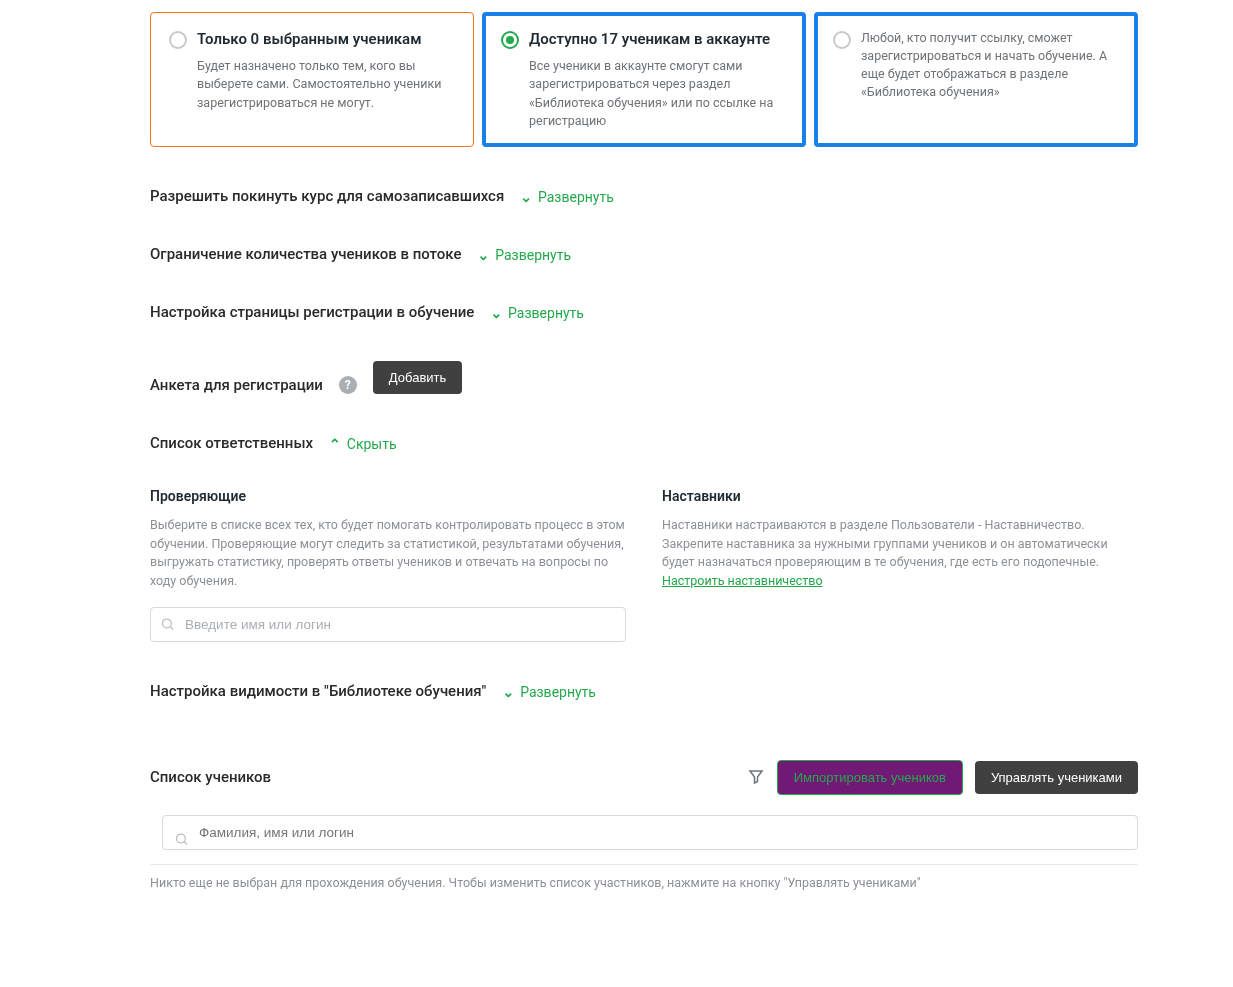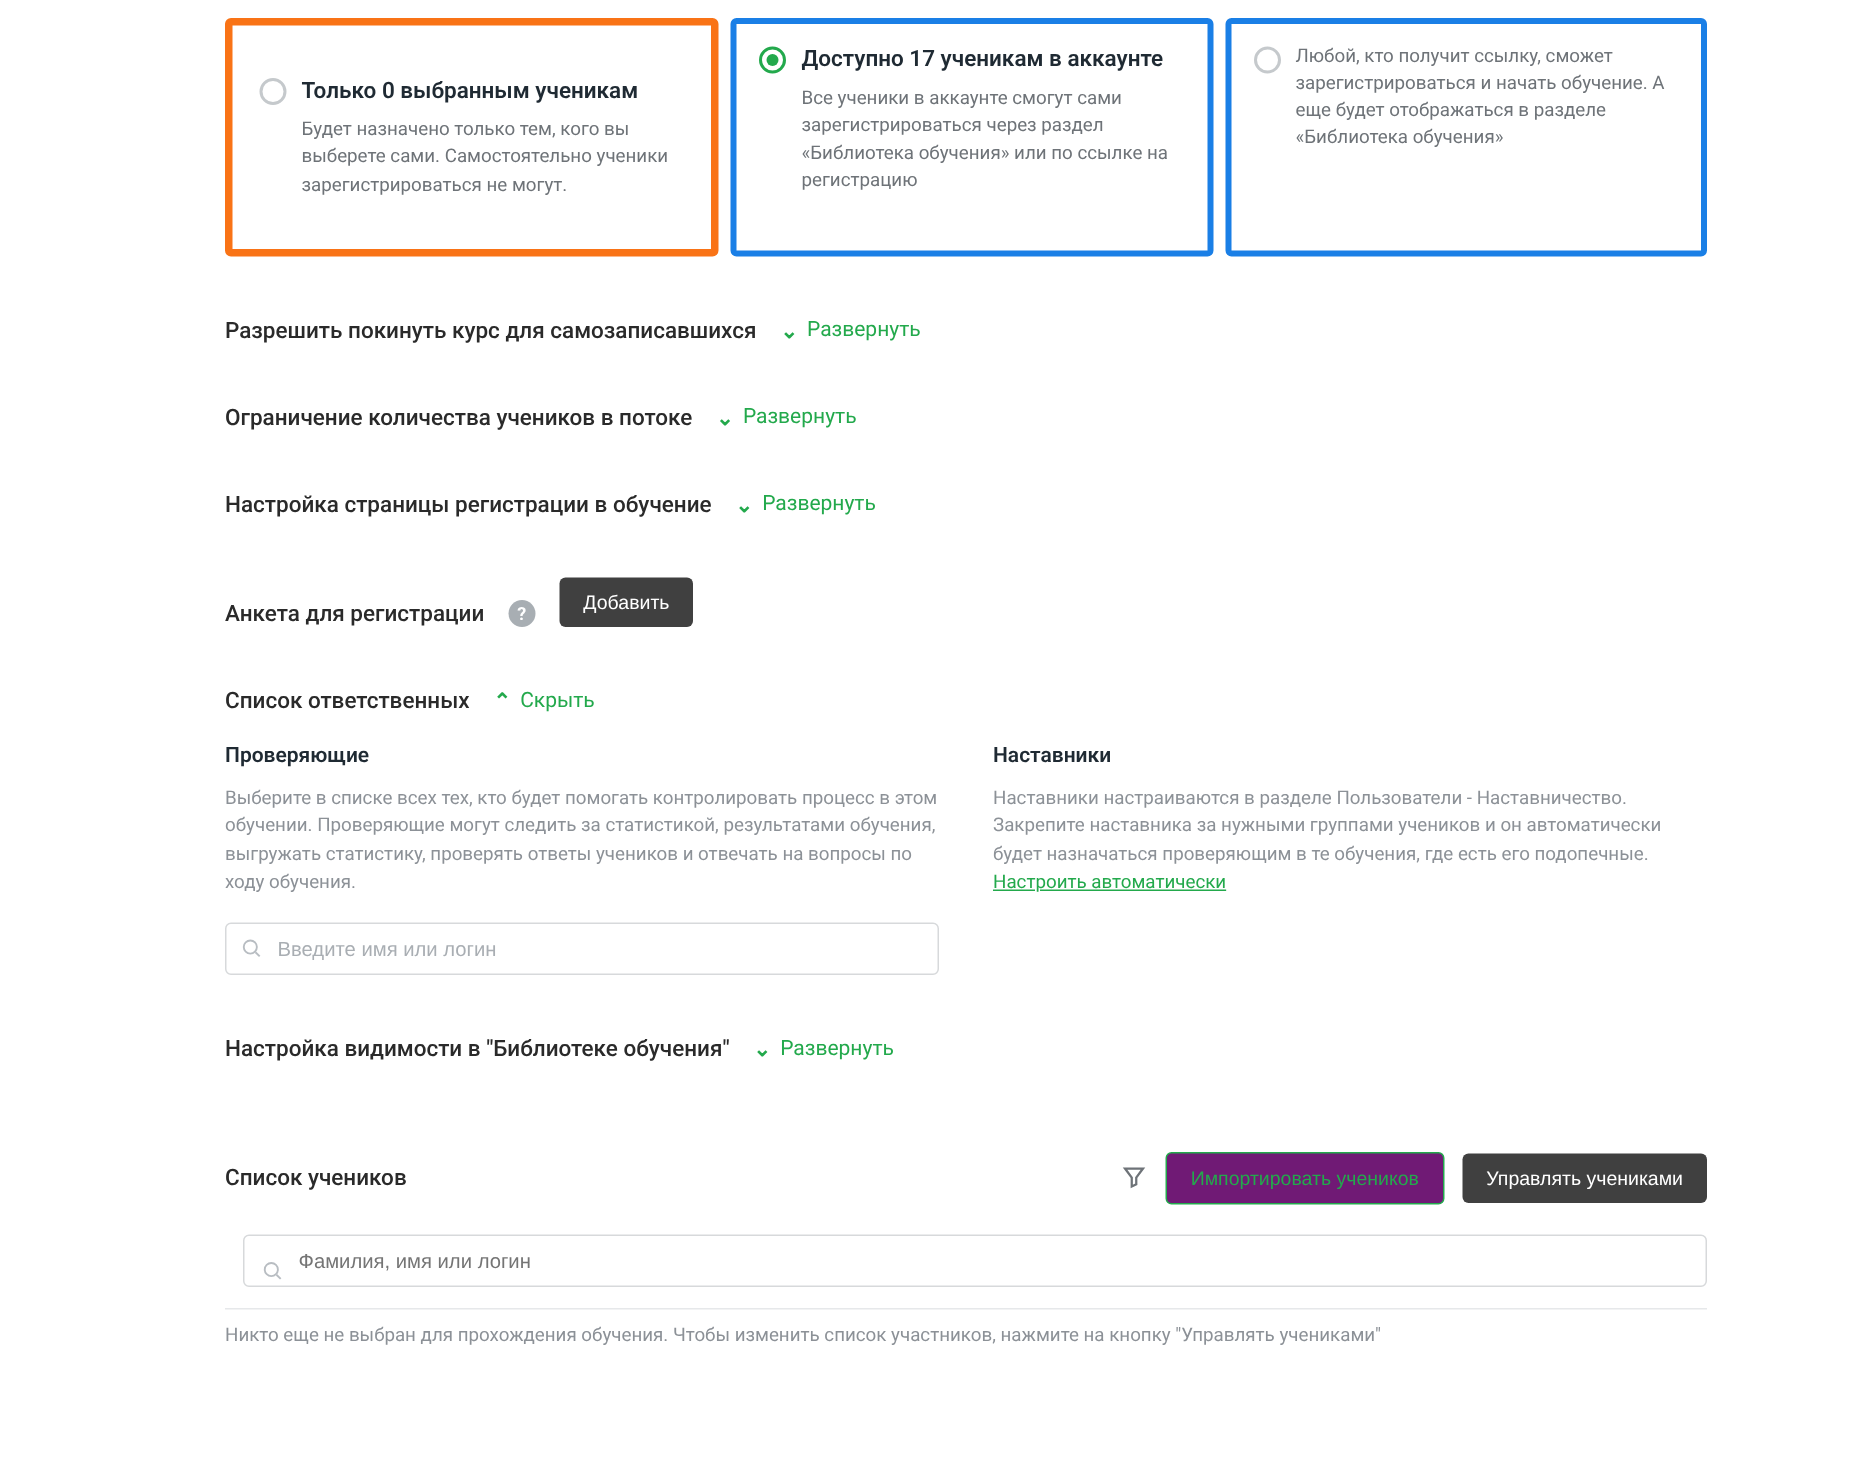--- a/index.html
+++ b/index.html
@@ -10,23 +10,23 @@
     font-size: 14px;
     padding: 12px 95px 40px 150px;
   }
   .access-options {
     display: flex;
     gap: 8px;
     margin-bottom: 40px;
   }
   .access-card {
     flex: 1;
-    border: 5px solid #f97316;
-    border-radius: 4px;
-    padding: 33px 18px;
+    border: 1px solid #f97316;
+    border-radius: 4px;
+    padding: 16px 18px;
     display: flex;
     gap: 10px;
     cursor: pointer;
   }
   .access-card.highlighted {
     border: 4px solid #1a7fe6;
     padding: 13px 15px;
   }
   .radio {
     width: 18px; height: 18px;
@@ -101,21 +101,21 @@
     color: #fff;
     border: none;
     border-radius: 4px;
     padding: 9px 16px;
     font-size: 13px;
     font-weight: 500;
     cursor: pointer;
   }
 
   .section-block { margin-bottom: 40px; }
-  .two-col { display: flex; gap: 36px; margin-top: 20px; }
+  .two-col { display: flex; gap: 36px; margin-top: 36px; }
   .col { flex: 1; }
   .col h4 {
     font-size: 14px;
     font-weight: 600;
     color: #1f2a33;
     margin-bottom: 12px;
   }
   .col .helptext {
     font-size: 12.5px;
     color: #8c9197;
@@ -270,21 +270,21 @@
         <svg viewBox="0 0 24 24" fill="none" stroke="currentColor" stroke-width="2">
             <circle cx="11" cy="11" r="7"></circle>
             <line x1="21" y1="21" x2="16.5" y2="16.5"></line>
           </svg>
         <input class="text-input" placeholder="Введите имя или логин" style="">
       </div>
     </div>
     <div class="col">
       <h4>Наставники</h4>
       <div class="helptext">
-        <span>Наставники настраиваются в разделе Пользователи - Наставничество. Закрепите наставника за нужными группами учеников и он автоматически будет назначаться проверяющим в те обучения, где есть его подопечные. </span><span class="link-inline">Настроить автоматически</span>
+        <span>Наставники настраиваются в разделе Пользователи - Наставничество. Закрепите наставника за нужными группами учеников и он автоматически будет назначаться проверяющим в те обучения, где есть его подопечные. </span><span class="link-inline">Настроить наставничество</span>
       </div>
     </div>
   </div>
 </div>
 
 <div class="setting-row" style="margin-bottom:60px;">
   <span class="setting-title">Настройка видимости в "Библиотеке обучения"</span>
   <span class="expand-link">
     <span class="chevron">⌄</span>
     <span>Развернуть</span>

